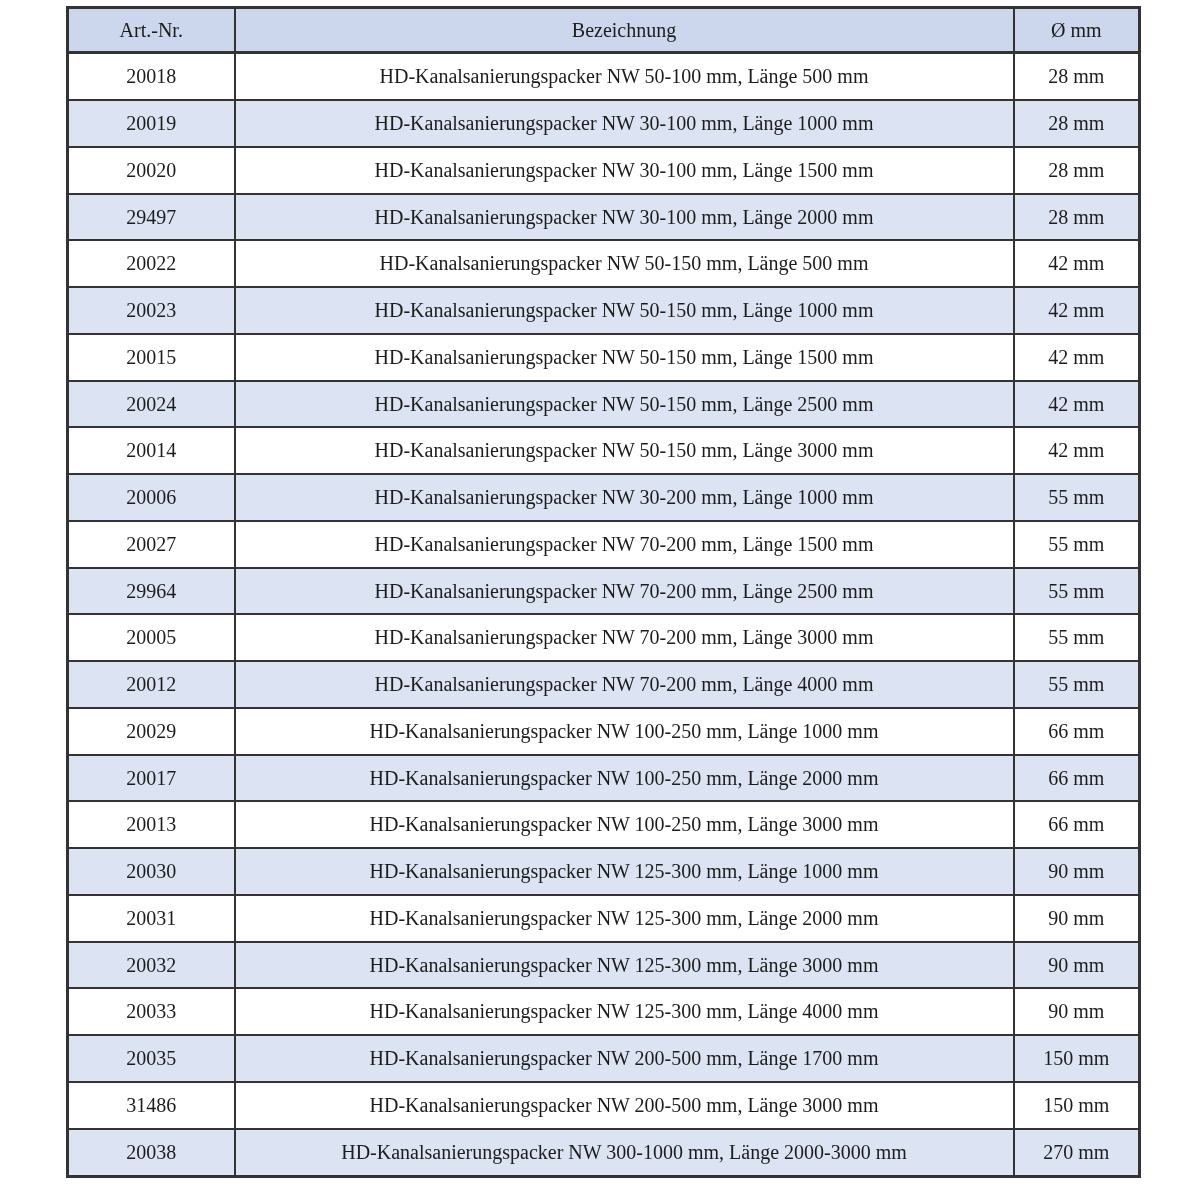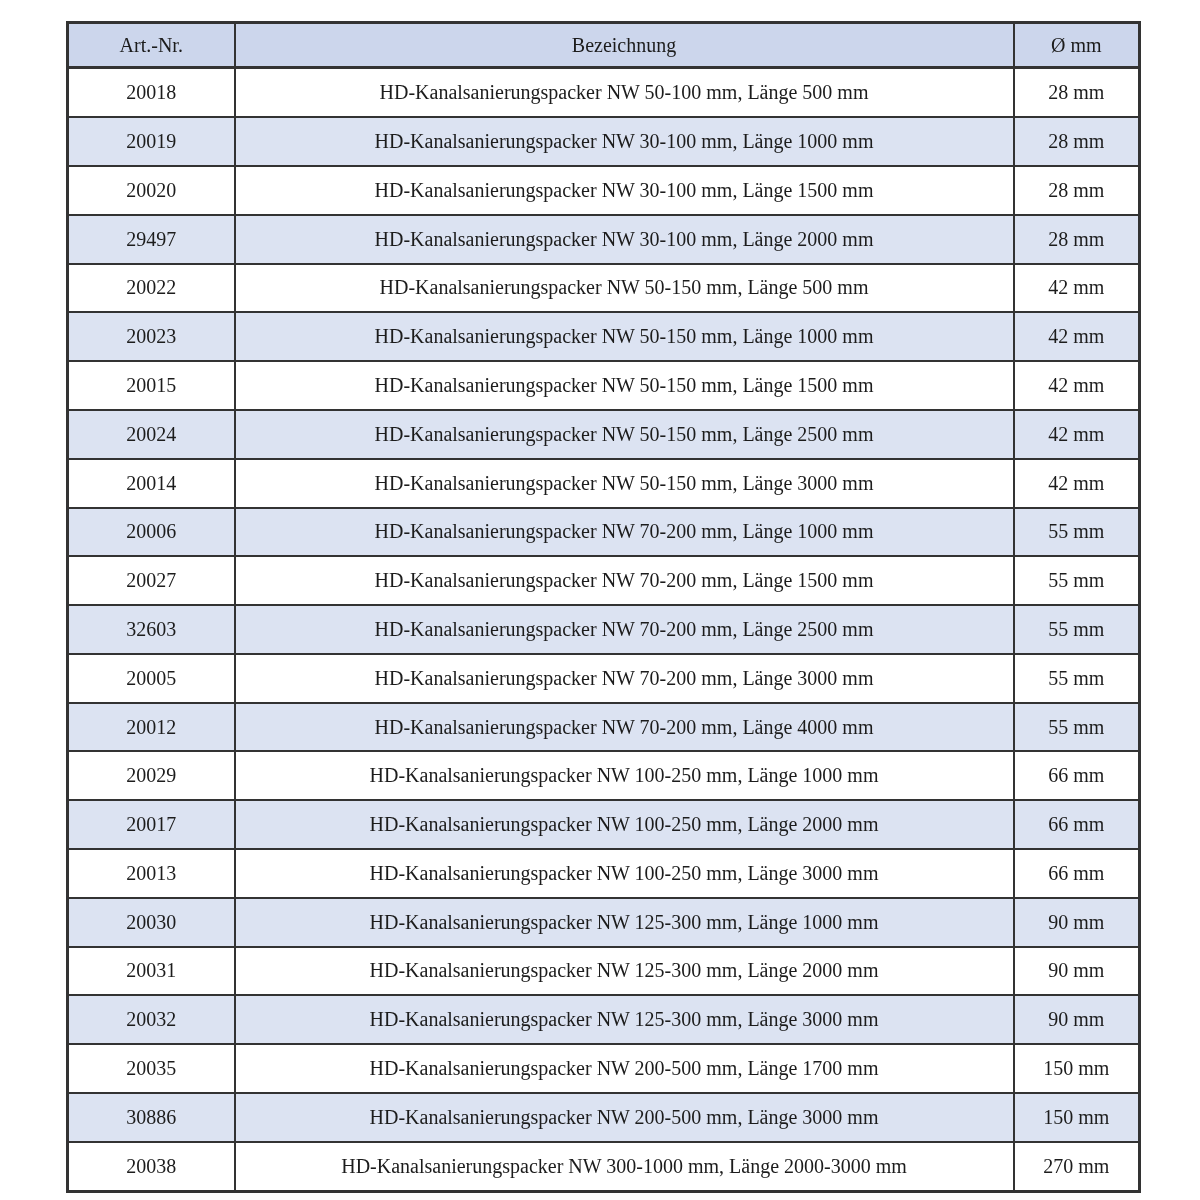--- a/index.html
+++ b/index.html
@@ -11,21 +11,21 @@
     font-family: "Liberation Serif", "DejaVu Serif", serif;
   }
   .page {
     position: relative;
     width: 1200px;
     height: 1200px;
   }
   table.price-table {
     position: absolute;
     left: 66px;
-    top: 21px;
+    top: 6px;
     width: 1072px;
     height: 1172px;
     border-collapse: collapse;
     table-layout: fixed;
     border: 3px solid var(--border-color, #333);
   }
   table.price-table col.col-artnr { width: 167px; }
   table.price-table col.col-name  { width: 779px; }
   table.price-table col.col-diam  { width: 126px; }
   table.price-table th,
@@ -110,30 +110,30 @@
           <td>HD-Kanalsanierungspacker NW 50-150 mm, Länge 2500 mm</td>
           <td>42 mm</td>
         </tr>
         <tr>
           <td>20014</td>
           <td>HD-Kanalsanierungspacker NW 50-150 mm, Länge 3000 mm</td>
           <td>42 mm</td>
         </tr>
         <tr>
           <td>20006</td>
-          <td>HD-Kanalsanierungspacker NW 70-200 mm, Länge 1000 mm</td>
+          <td>HD-Kanalsanierungspacker NW 30-200 mm, Länge 1000 mm</td>
           <td>55 mm</td>
         </tr>
         <tr>
           <td>20027</td>
           <td>HD-Kanalsanierungspacker NW 70-200 mm, Länge 1500 mm</td>
           <td>55 mm</td>
         </tr>
         <tr>
-          <td>32603</td>
+          <td>29964</td>
           <td>HD-Kanalsanierungspacker NW 70-200 mm, Länge 2500 mm</td>
           <td>55 mm</td>
         </tr>
         <tr>
           <td>20005</td>
           <td>HD-Kanalsanierungspacker NW 70-200 mm, Länge 3000 mm</td>
           <td>55 mm</td>
         </tr>
         <tr>
           <td>20012</td>
@@ -164,26 +164,31 @@
           <td>20031</td>
           <td>HD-Kanalsanierungspacker NW 125-300 mm, Länge 2000 mm</td>
           <td>90 mm</td>
         </tr>
         <tr>
           <td>20032</td>
           <td>HD-Kanalsanierungspacker NW 125-300 mm, Länge 3000 mm</td>
           <td>90 mm</td>
         </tr>
         <tr>
+          <td>20033</td>
+          <td>HD-Kanalsanierungspacker NW 125-300 mm, Länge 4000 mm</td>
+          <td>90 mm</td>
+        </tr>
+        <tr>
           <td>20035</td>
           <td>HD-Kanalsanierungspacker NW 200-500 mm, Länge 1700 mm</td>
           <td>150 mm</td>
         </tr>
         <tr>
-          <td>30886</td>
+          <td>31486</td>
           <td>HD-Kanalsanierungspacker NW 200-500 mm, Länge 3000 mm</td>
           <td>150 mm</td>
         </tr>
         <tr>
           <td>20038</td>
           <td>HD-Kanalsanierungspacker NW 300-1000 mm, Länge 2000-3000 mm</td>
           <td>270 mm</td>
         </tr>
       </tbody>
   </table>

